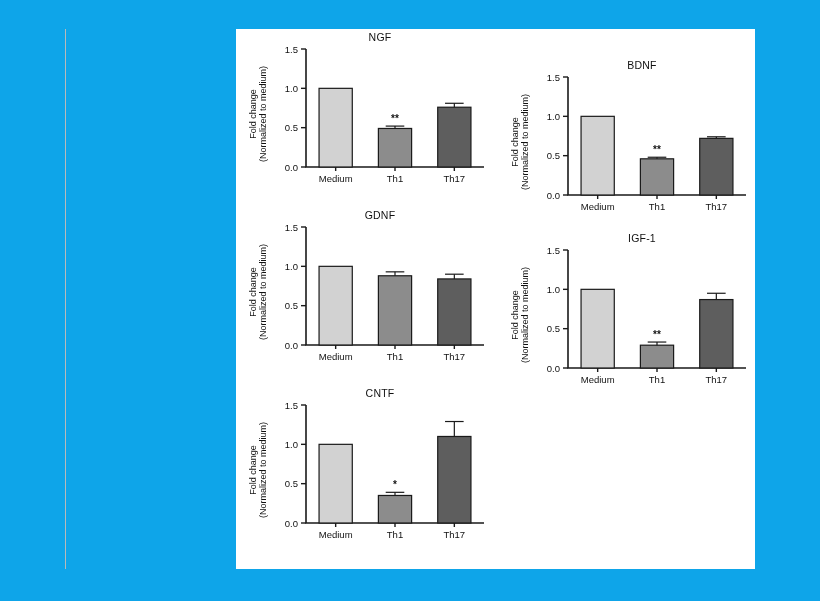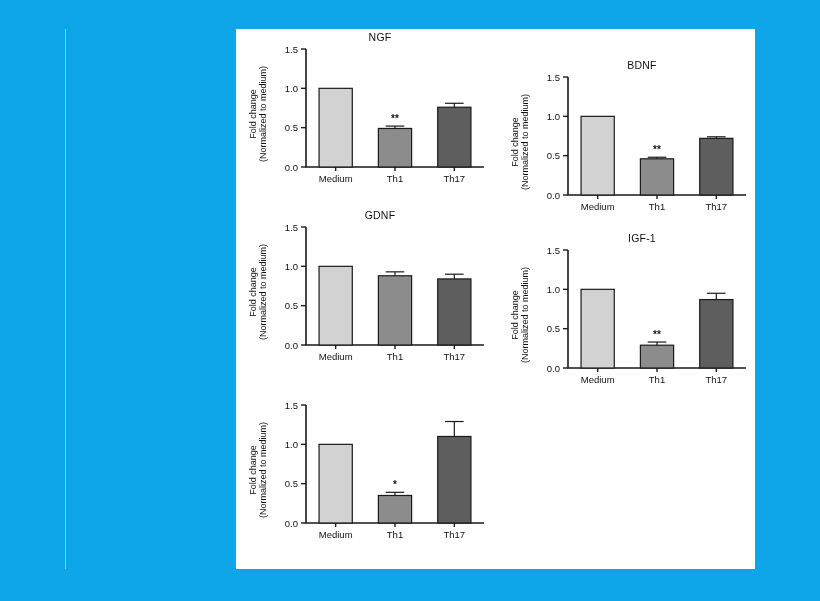--- a/index.html
+++ b/index.html
@@ -189,20 +189,21 @@
           <line class="tick-line" x1="159" x2="159" y1="138" y2="142"></line>
           <text class="cat-text" x="159" y="153" text-anchor="middle">Th1</text>
           <rect class="bar" x="201.72" y="69.56" width="33.226666666666674" height="68.44" fill="#5e5e5e"></rect>
           <line class="err" x1="218.33333333333334" x2="218.33333333333334" y1="69.56" y2="63.266666666666666"></line>
           <line class="err" x1="209.02986666666666" x2="227.63680000000002" y1="63.266666666666666" y2="63.266666666666666"></line>
           <line class="tick-line" x1="218.33333333333334" x2="218.33333333333334" y1="138" y2="142"></line>
           <text class="cat-text" x="218.33333333333334" y="153" text-anchor="middle">Th17</text>
         </svg>
       </div>
       <div class="panel" style="left: 0px; top: 356px;">
+        <div class="panel-title" style="left: 28px; width: 232px;">CNTF</div>
         <div class="ylabel" style="top: 150px; left: 12px; width: 130px;"><span>Fold change</span><span>(Normalized to medium)</span></div>
         <svg width="260" height="176">
           <path class="axis-line" d="M 70 20 L 70 138 L 248 138"></path>
           <line class="tick-line" x1="65" x2="70" y1="138" y2="138"></line>
           <text class="tick-text" x="62" y="141.5" text-anchor="end">0.0</text>
           <line class="tick-line" x1="65" x2="70" y1="98.66666666666667" y2="98.66666666666667"></line>
           <text class="tick-text" x="62" y="102.16666666666667" text-anchor="end">0.5</text>
           <line class="tick-line" x1="65" x2="70" y1="59.33333333333334" y2="59.33333333333334"></line>
           <text class="tick-text" x="62" y="62.83333333333334" text-anchor="end">1.0</text>
           <line class="tick-line" x1="65" x2="70" y1="20" y2="20"></line>

